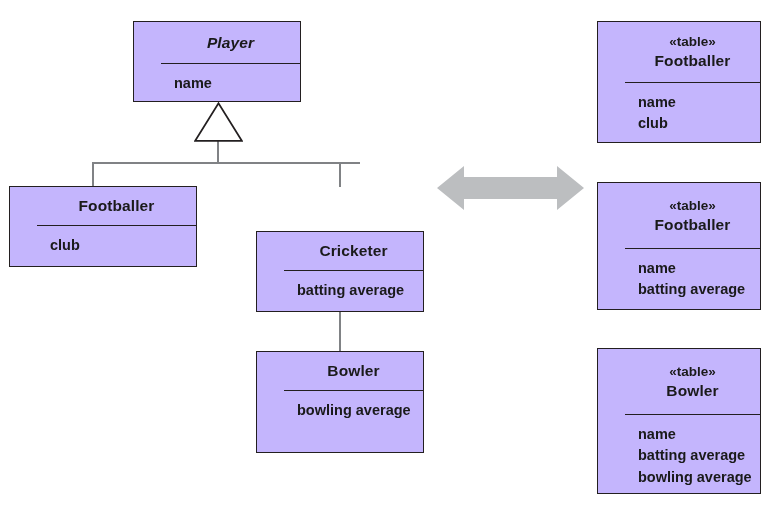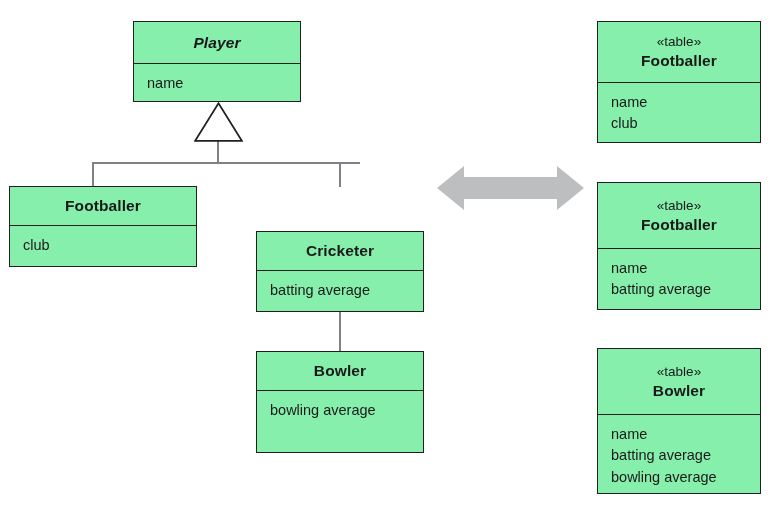--- a/index.html
+++ b/index.html
@@ -22,56 +22,58 @@
     left: 0;
     top: 0;
     width: 778px;
     height: 509px;
   }
 
   
   .box {
     position: absolute;
     box-sizing: border-box;
-    background: #86efac;
+    background: #c4b5fd;
     border: 1.6px solid #231f20;
     z-index: 3;
+    padding-left: 27px;
   }
   .box-head {
     box-sizing: border-box;
     width: 100%;
     border-bottom: 1.6px solid #231f20;
     display: flex;
     flex-direction: column;
     align-items: center;
     justify-content: center;
     text-align: center;
   }
   .box-body {
     box-sizing: border-box;
     width: 100%;
     flex: 1 1 auto;
     display: flex;
     flex-direction: column;
     justify-content: center;
     padding: 9px 0 0 13px;
+    font-weight: bold;
   }
 
   .cls-name {
     font-size: 15.5px;
     font-weight: bold;
     letter-spacing: 0.1px;
     line-height: 1.15;
   }
   .cls-name.abstract {
     font-style: italic;
   }
   .stereotype {
     font-size: 13.5px;
-    font-weight: normal;
+    font-weight: bold;
     line-height: 1.2;
     margin-bottom: 2px;
   }
   .attr {
     font-size: 14.5px;
     line-height: 1.48;
     text-align: left;
     white-space: nowrap;
   }
 

